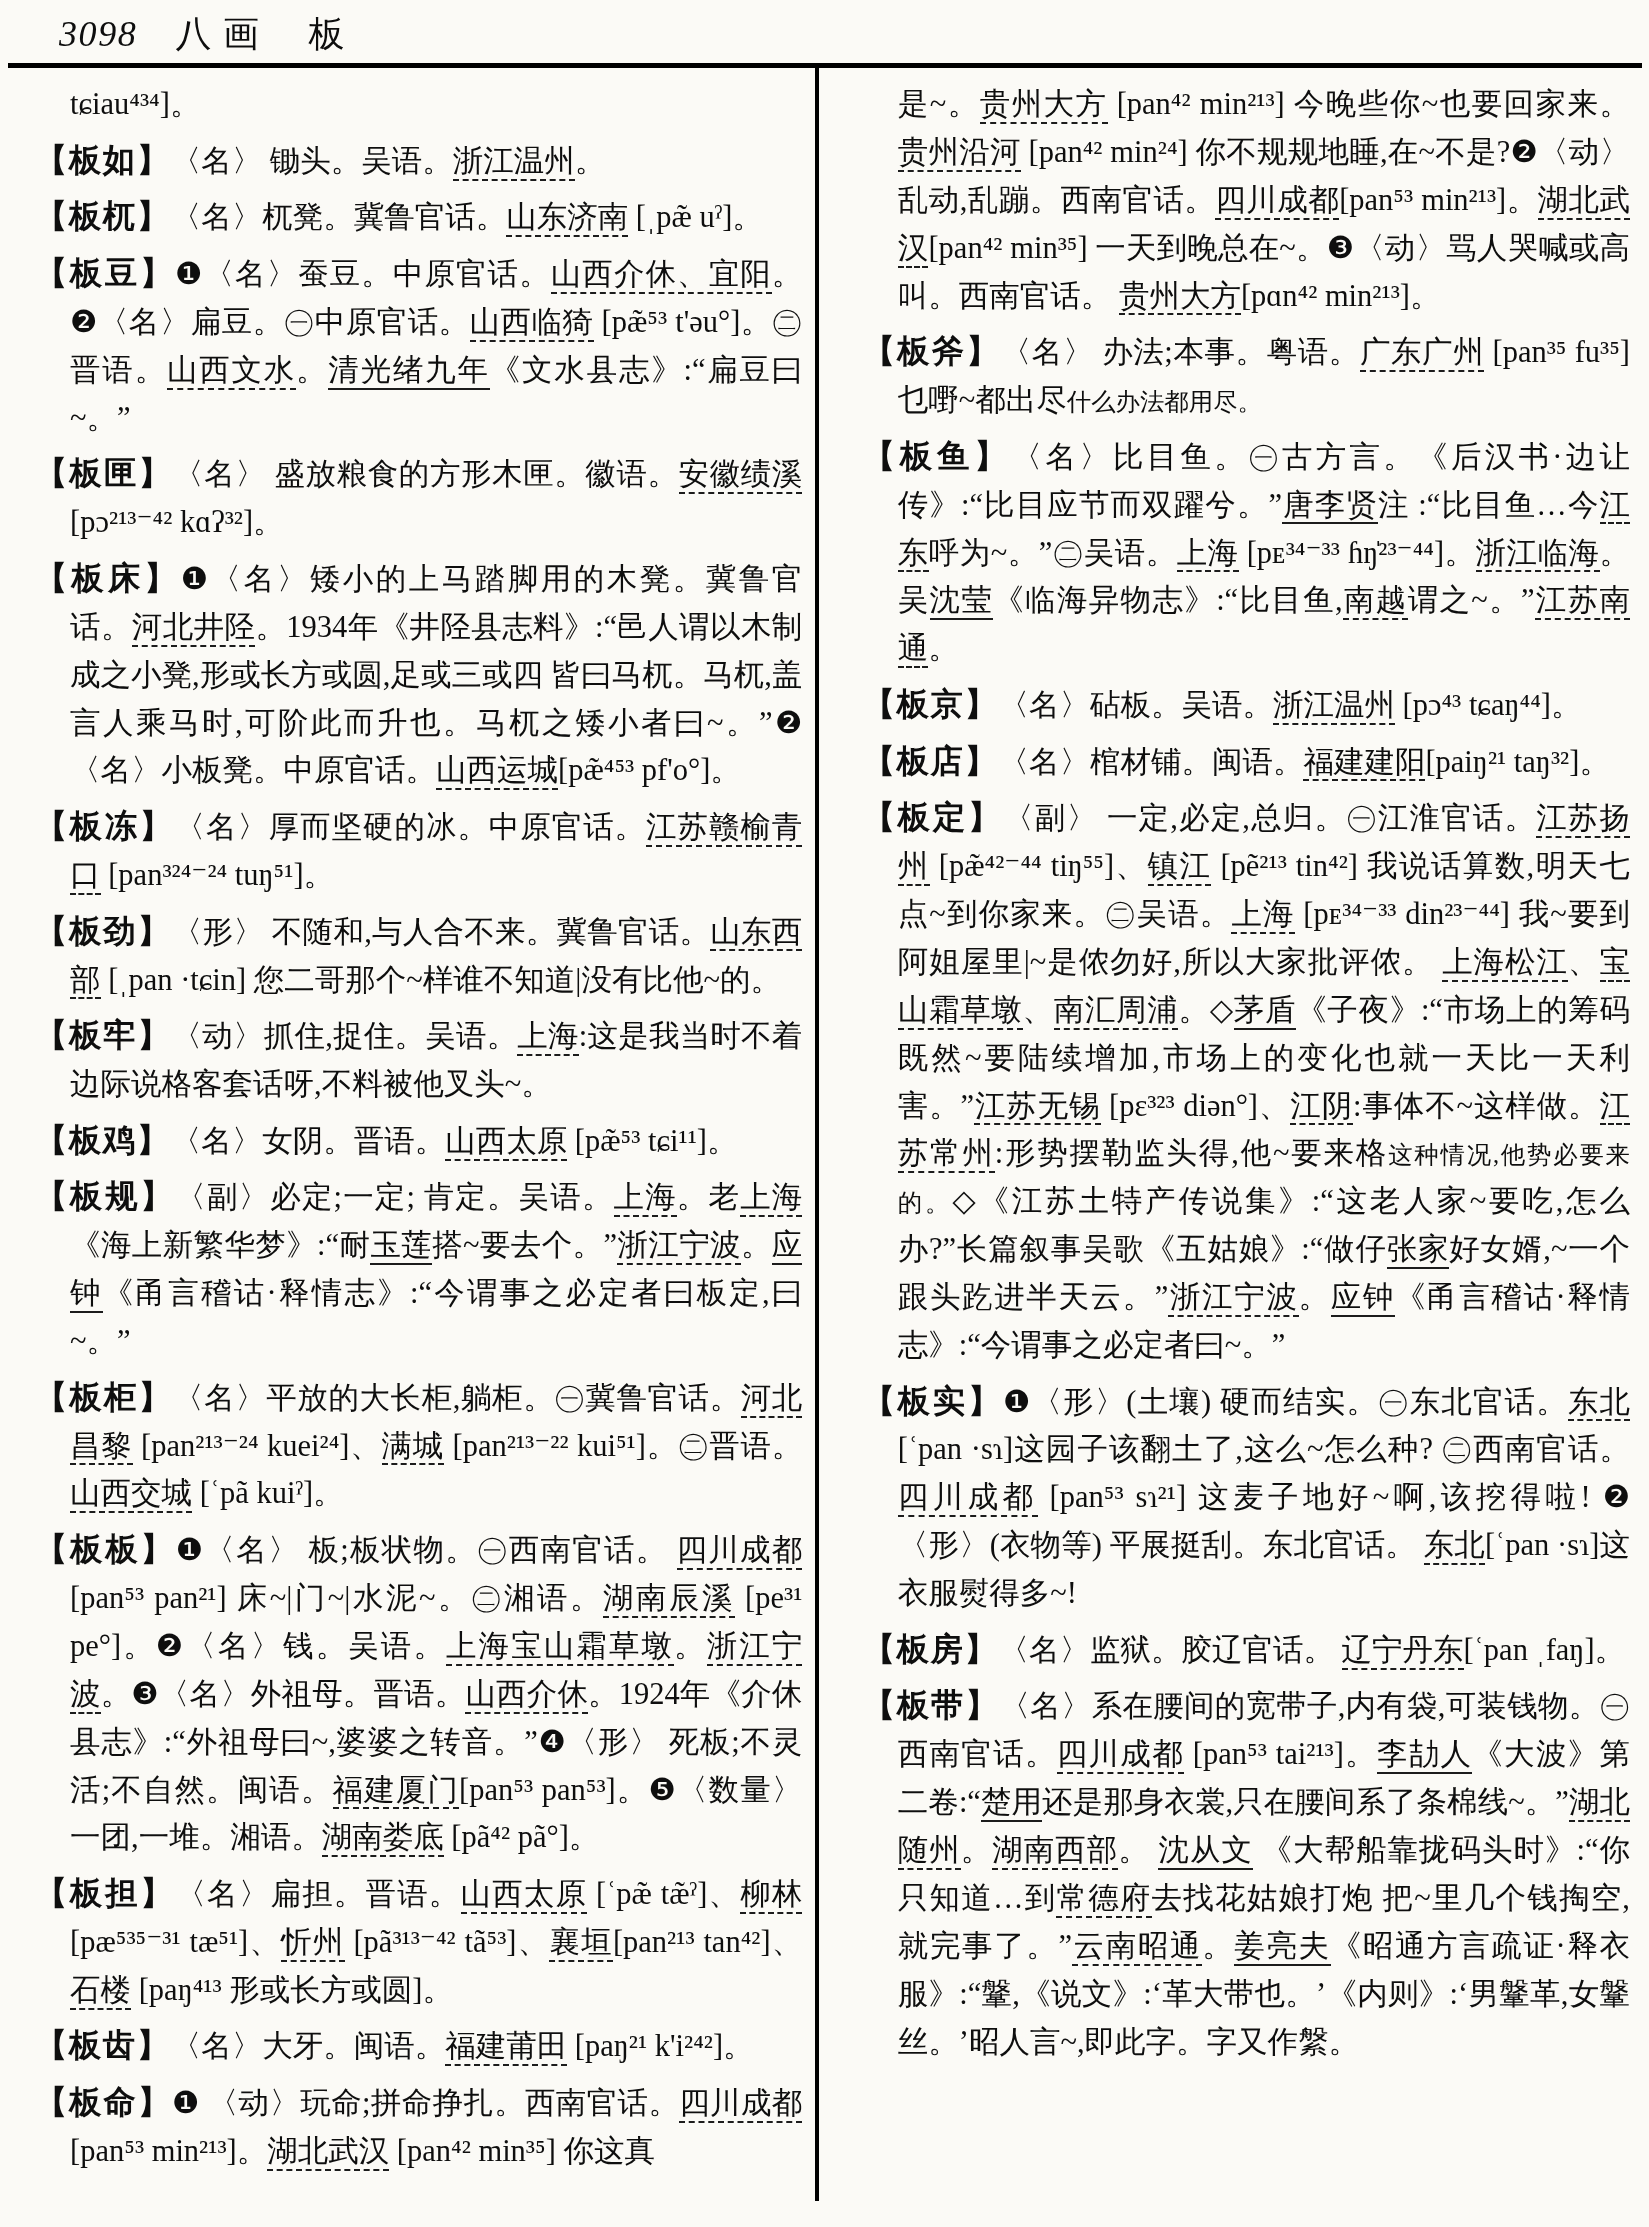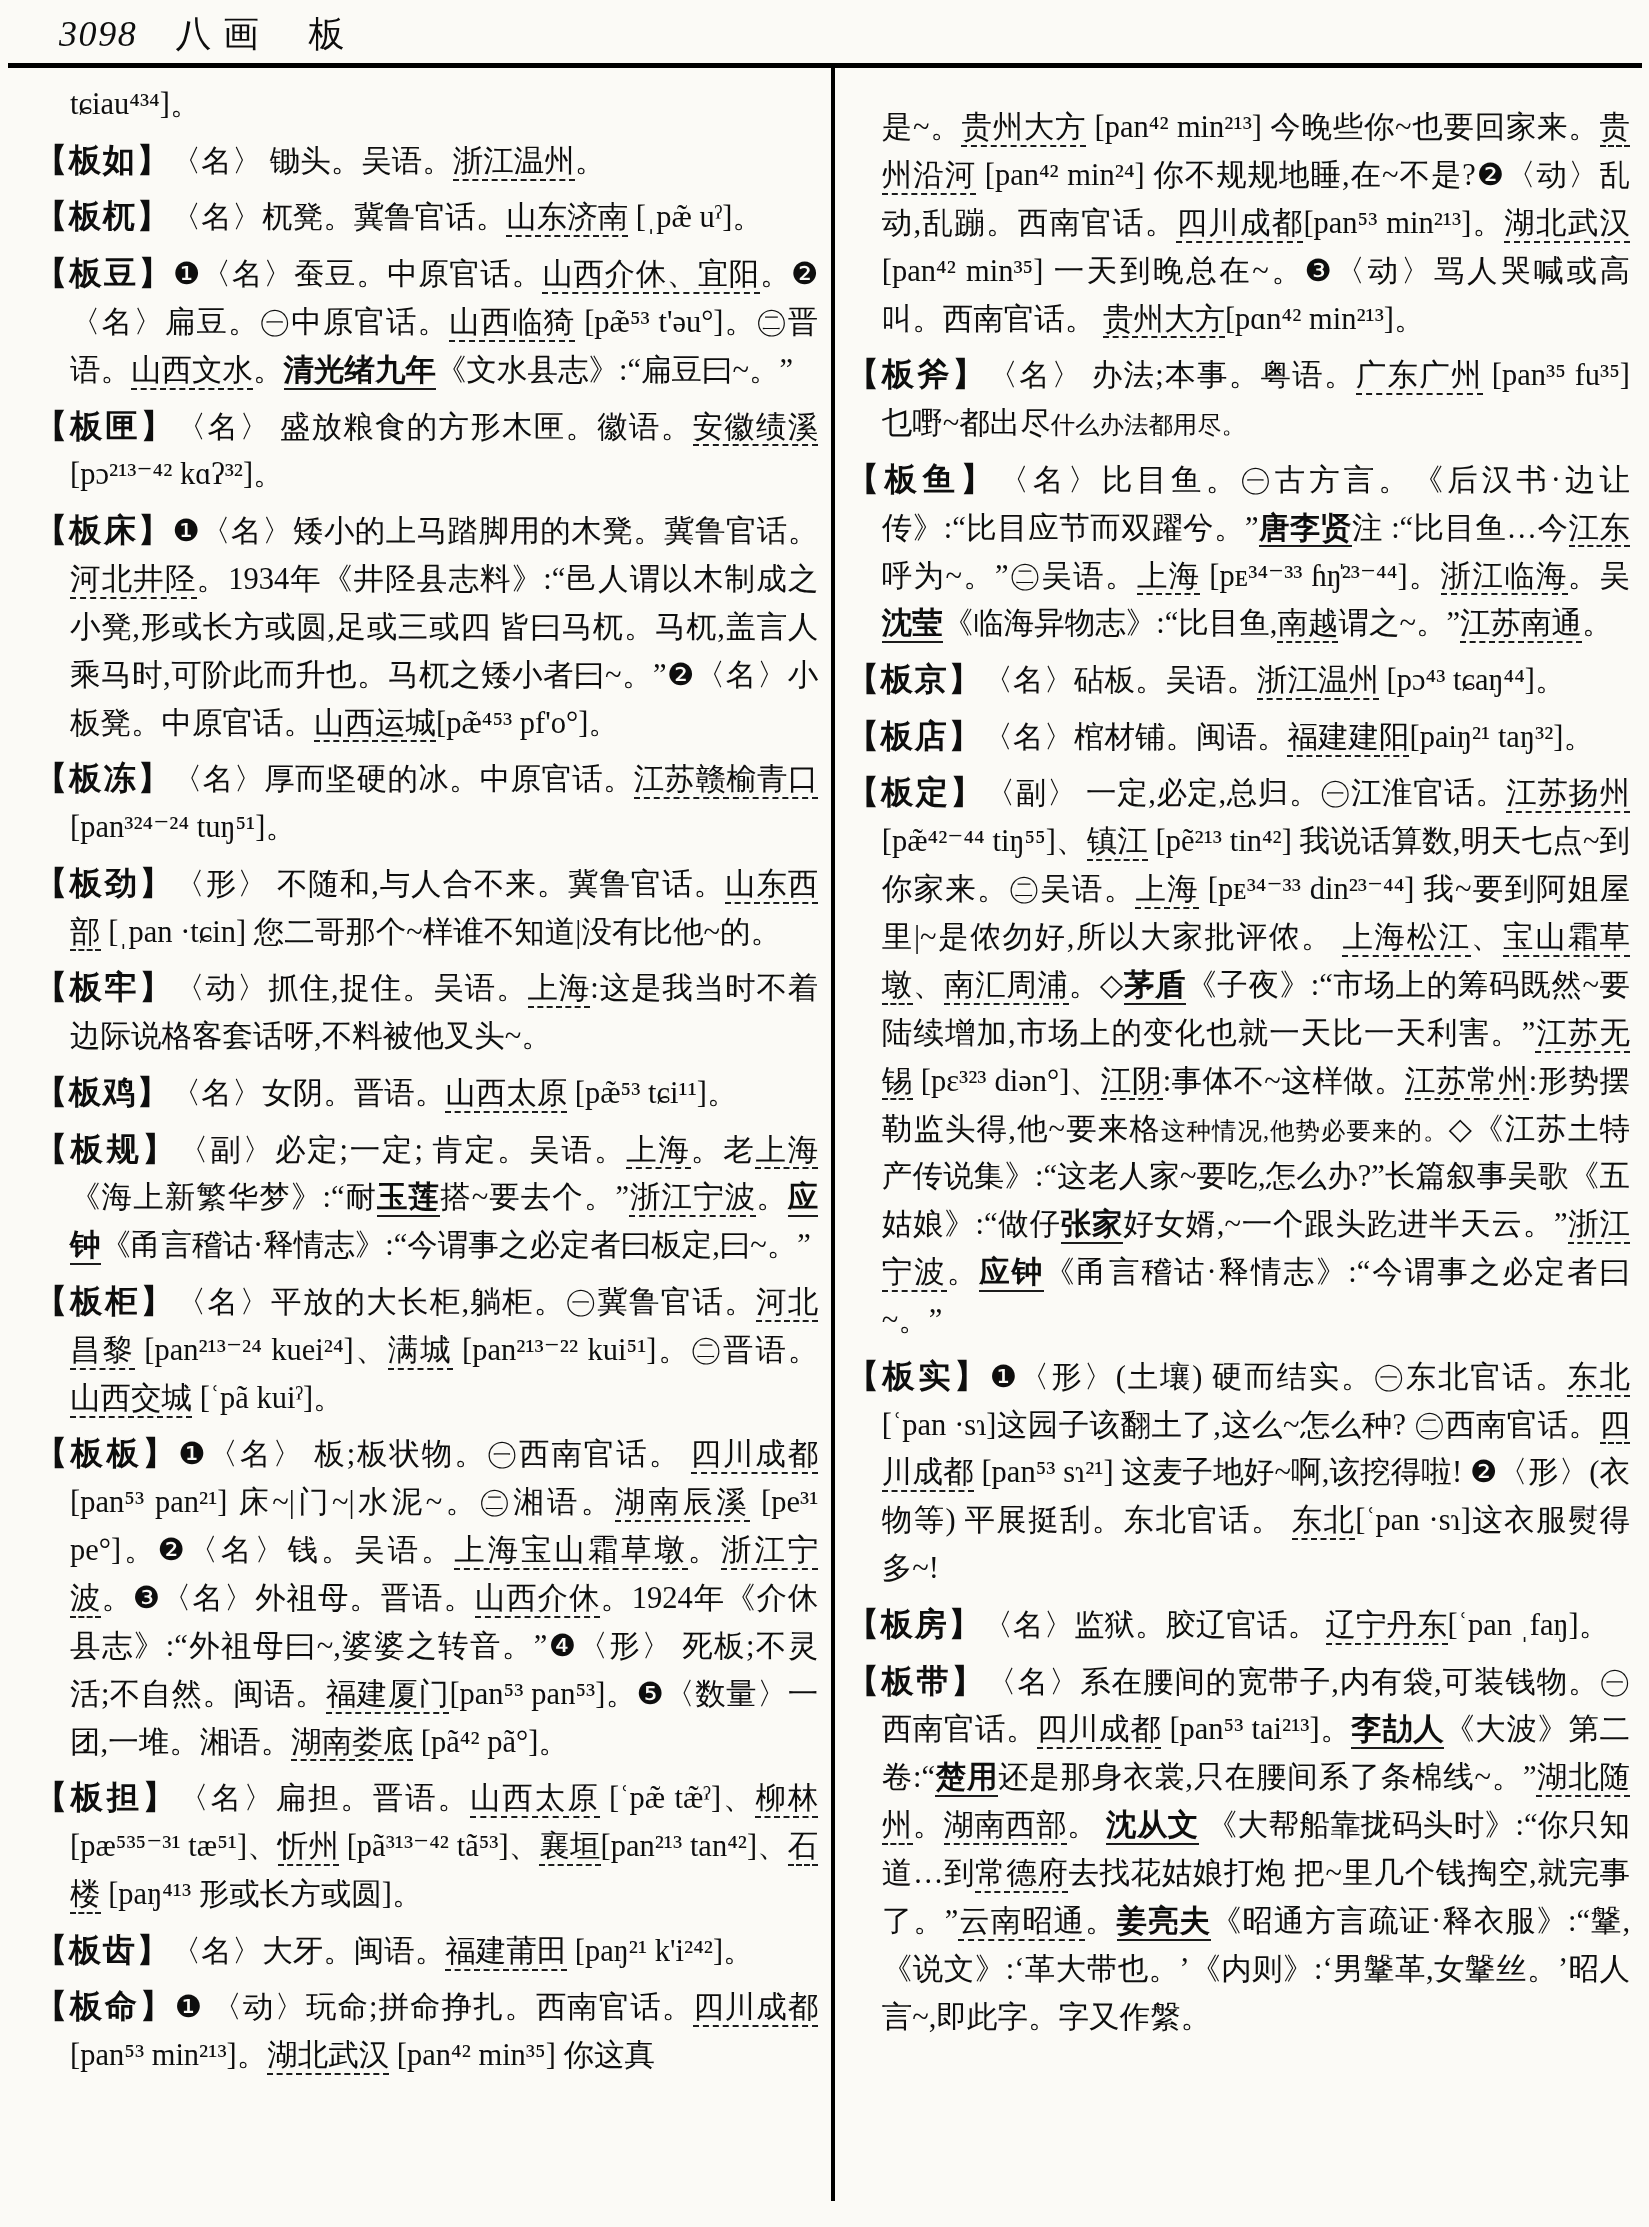--- a/index.html
+++ b/index.html
@@ -13,27 +13,27 @@
   .header{
     display:flex;align-items:baseline;gap:38px;
     padding:15px 0 5px 59px;font-weight:normal;font-size:36px;line-height:1.1;
   }
   .page-num{font-style:italic;letter-spacing:1.6px;}
   .section{letter-spacing:11.5px;}
   .headchar{letter-spacing:1.6px;}
   .rule{height:5px;background:#000;margin:3.3px 8.2px 0 8.2px;}
   .columns{display:flex;align-items:stretch;padding-top:13.2px;height:2120px;justify-content:space-between;}
   .col{width:785px;padding:0 13.2px 0 35px;text-align:justify;}
-  .col.right{padding:0 20px 0 12px;margin-top:23px;}
+  .col.right{padding:0 20px 0 44px;}
   .divider{width:3.3px;background:#000;margin-top:-13.2px;}
   .entry{padding-left:1.15em;text-indent:-1.15em;margin:5.8px 0 0 0;}
   .entry.cont{text-indent:0;padding-left:1.15em;margin-top:0;}
   .hw{font-weight:bold;font-size:1.06em;letter-spacing:1.6px;}
   .p{border-bottom:2.5px dashed #1c1c1c;padding-bottom:0.8px;}
-  .n{border-bottom:2.5px solid #1c1c1c;padding-bottom:0.8px;font-weight:bold;}
+  .n{border-bottom:2.5px solid #1c1c1c;padding-bottom:0.8px;}
   .s{font-size:0.8em;}
 </style>
 </head>
 <body>
 
 <div class="page">
   <div class="header">
     <span class="page-num">3098</span>
     <span class="section">八画</span>
     <span class="headchar">板</span>

